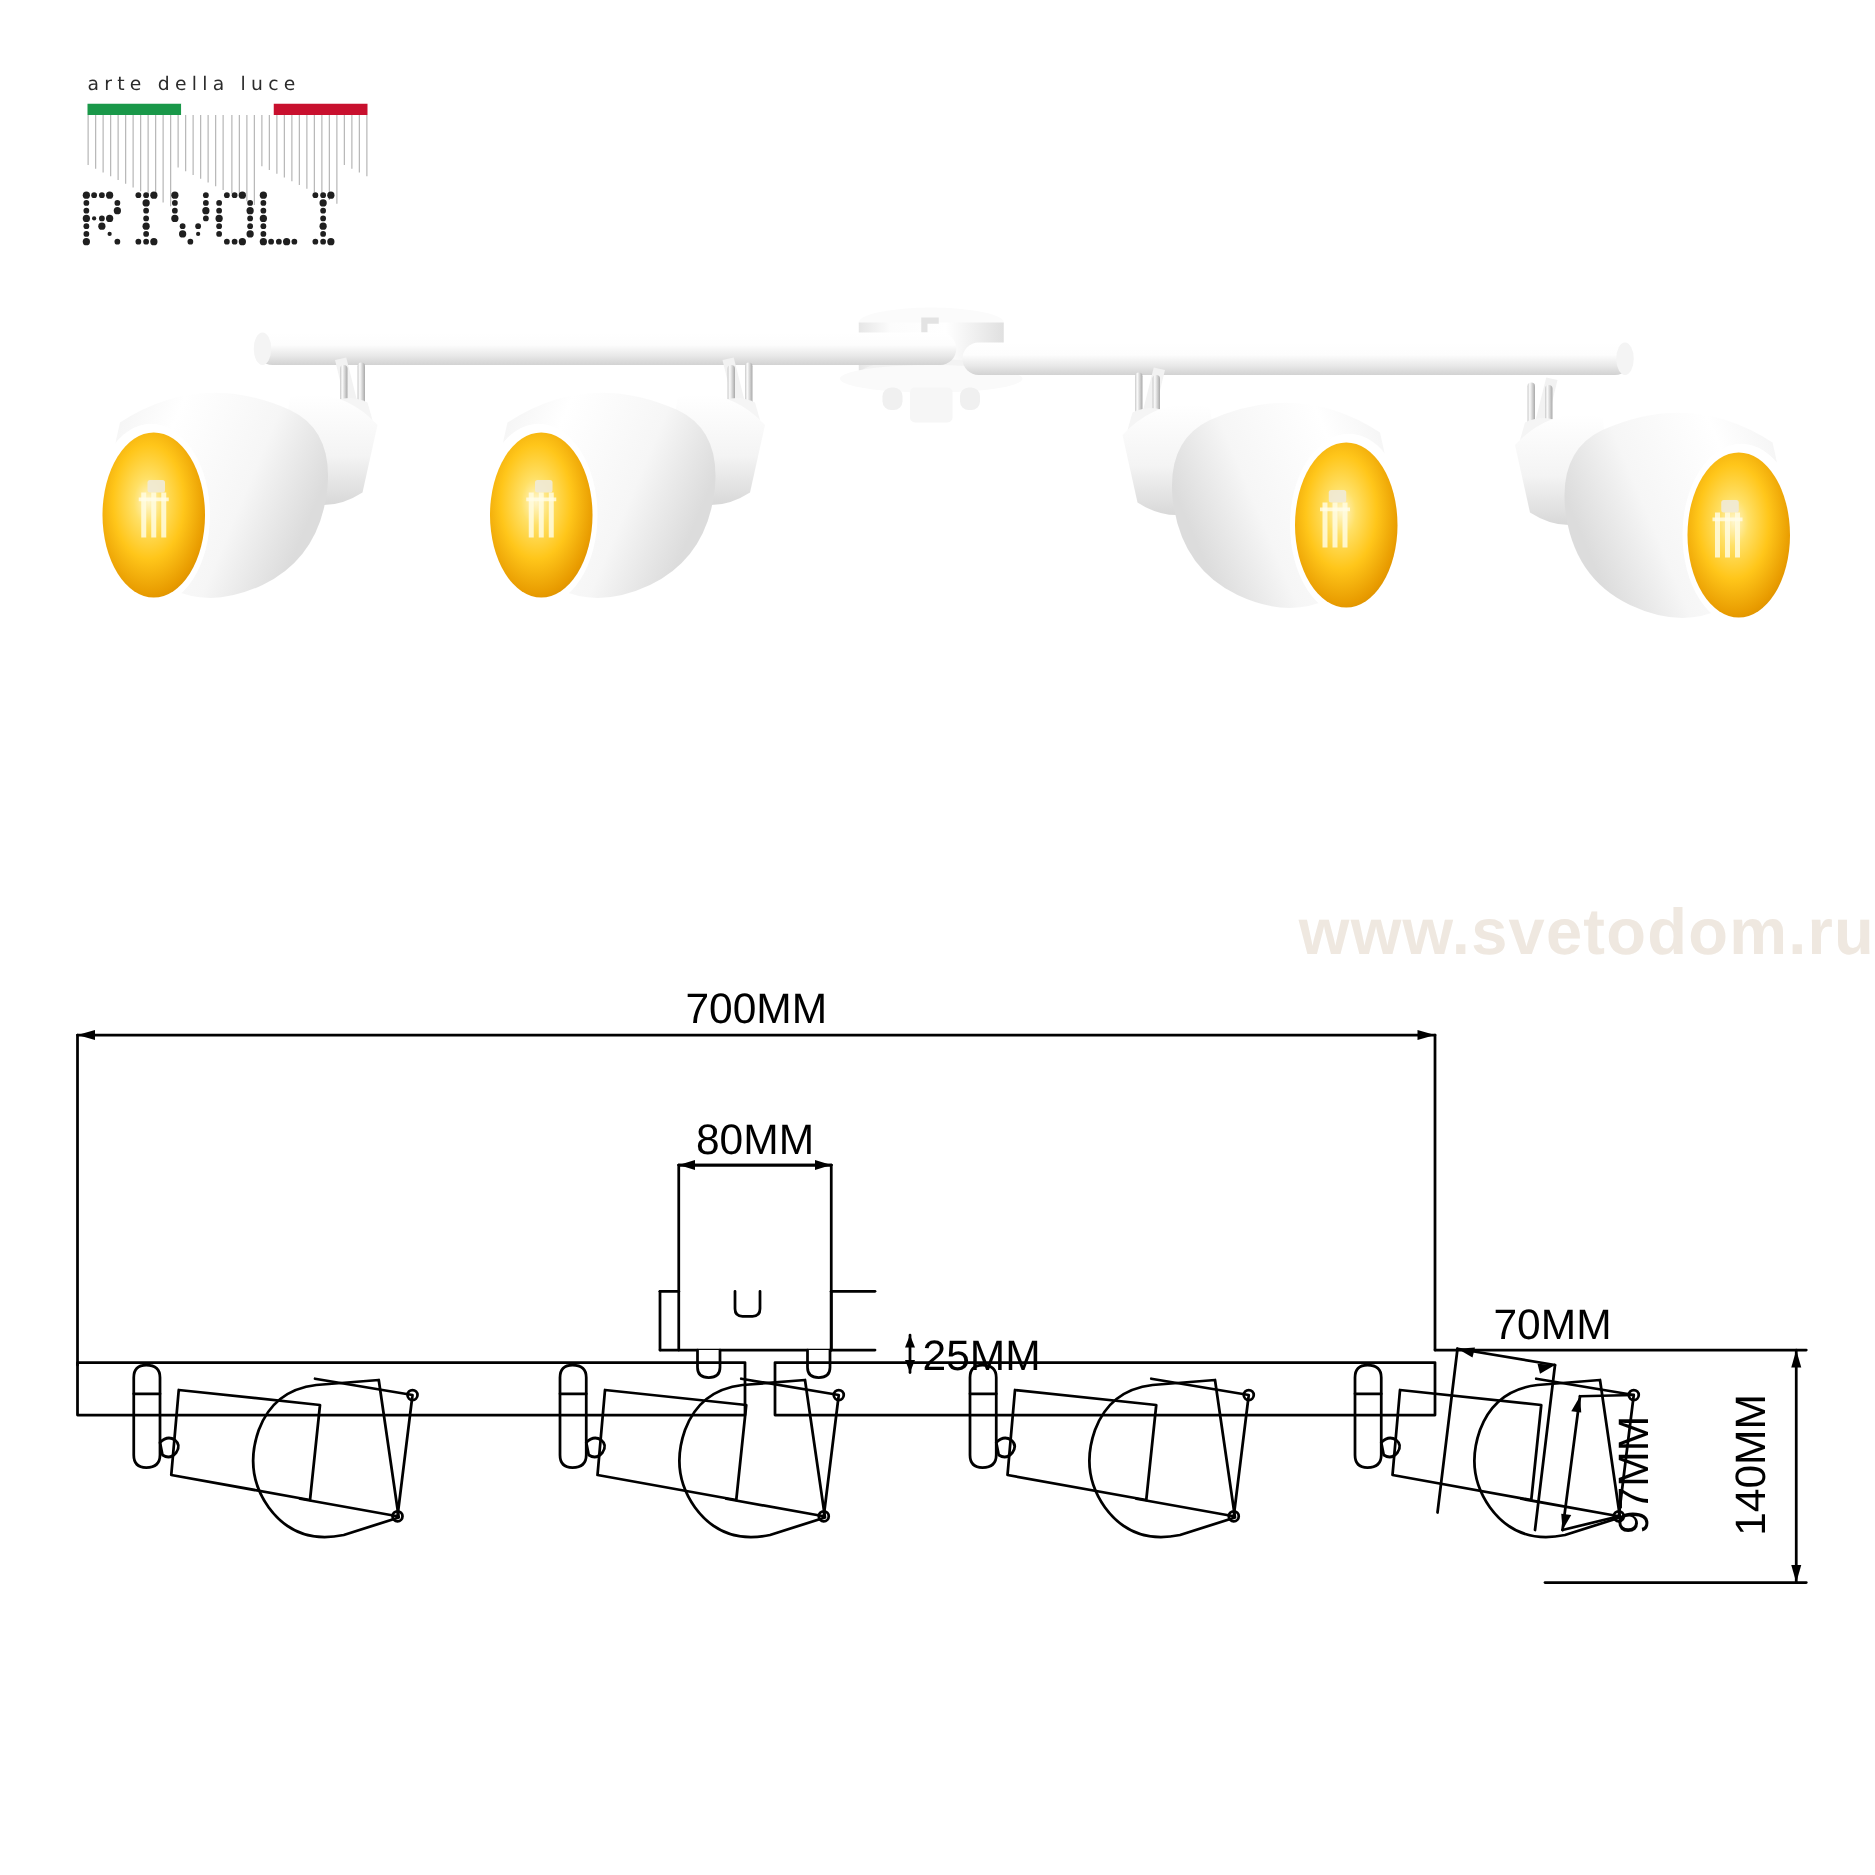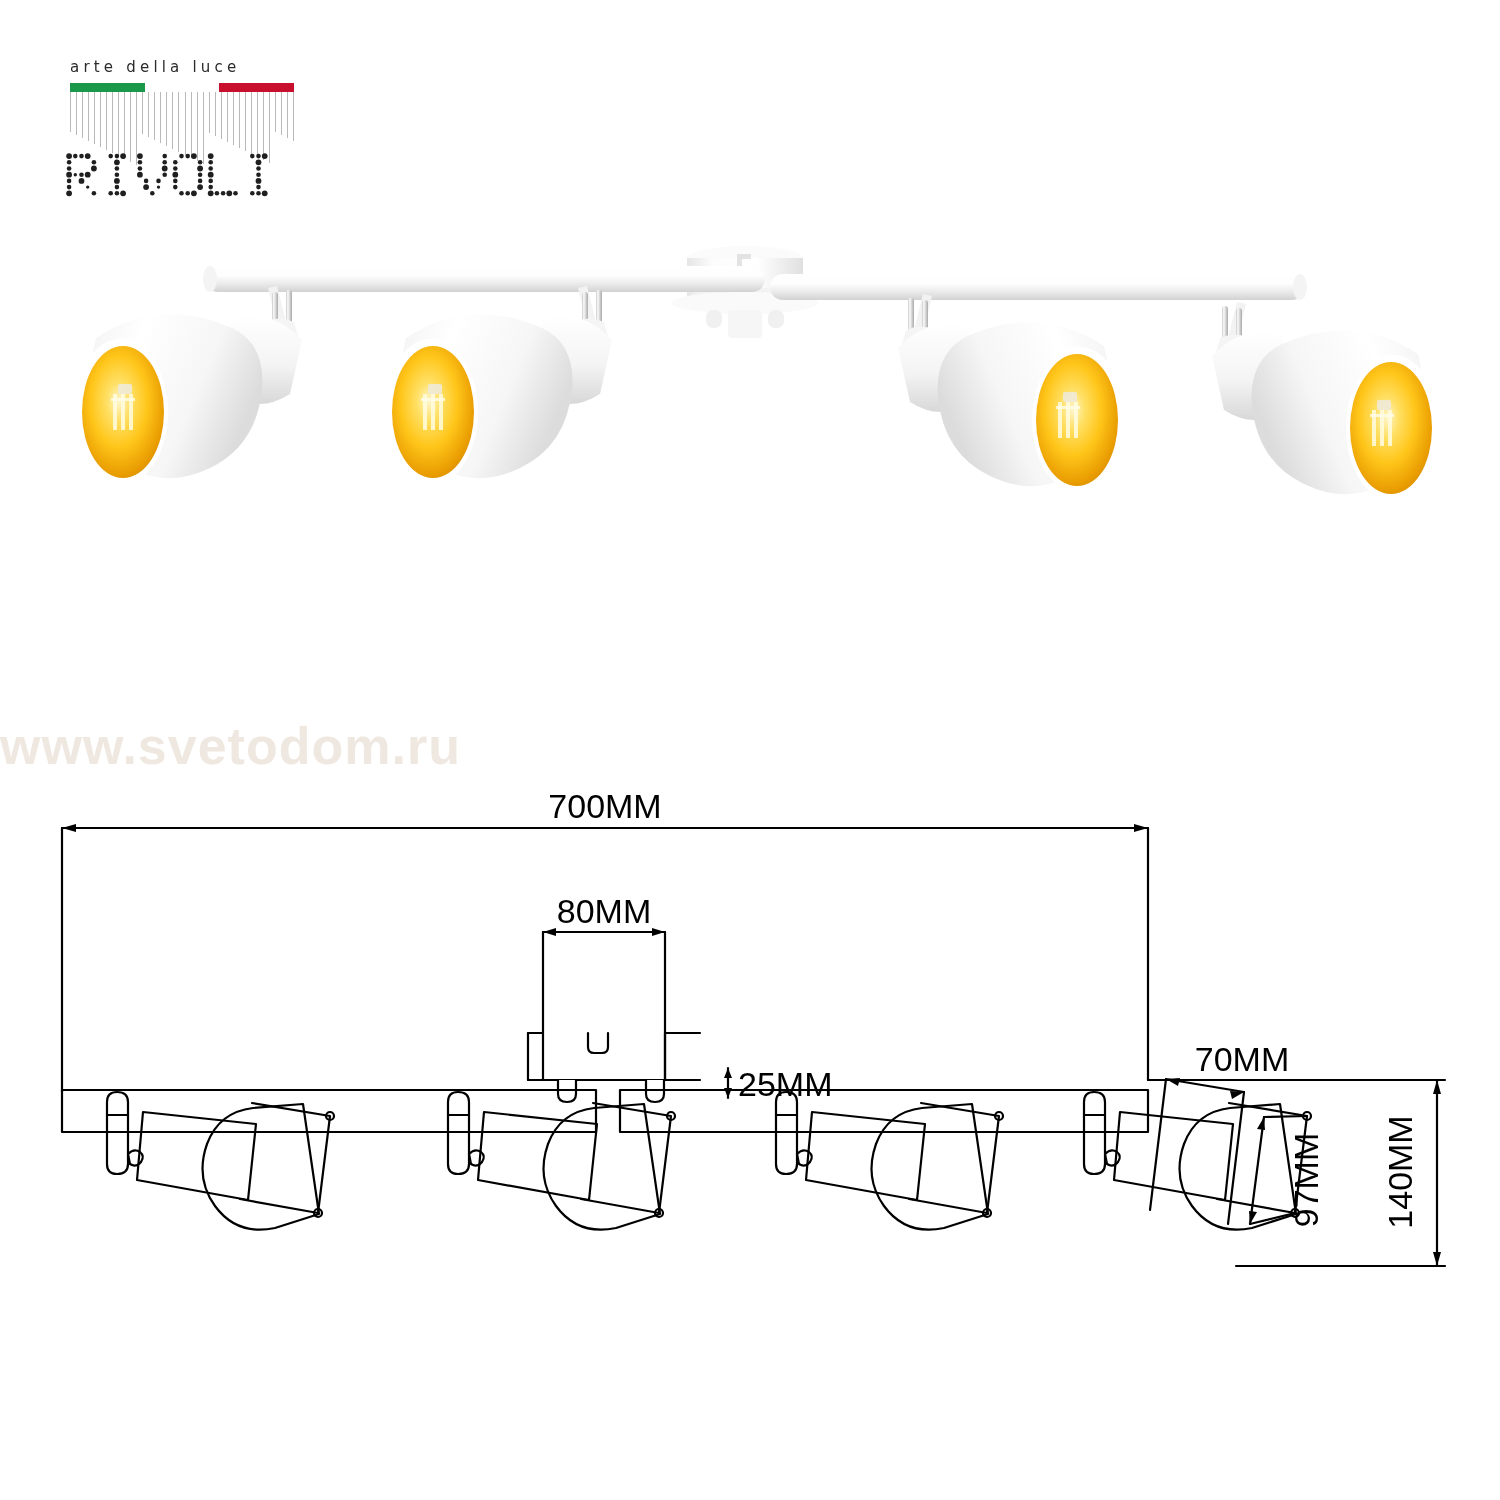--- a/index.html
+++ b/index.html
@@ -32,21 +32,21 @@
   }
   .wordmark svg{display:block;}
 
   
   .photo{position:absolute;left:0;top:170px;width:1500px;height:420px;}
   .photo svg{display:block;}
 
   
   .watermark{
     position:absolute;left:0;top:716px;width:1500px;
-    text-align:left;
+    text-align:right;
     font-size:52px;font-weight:bold;
     color:#efe8e0;
     letter-spacing:1px;
     font-family:"Liberation Sans", sans-serif;
     user-select:none;
   }
 
   
   .tech{position:absolute;left:0;top:780px;width:1303px;height:560px;}
   .tech svg{display:block;}

